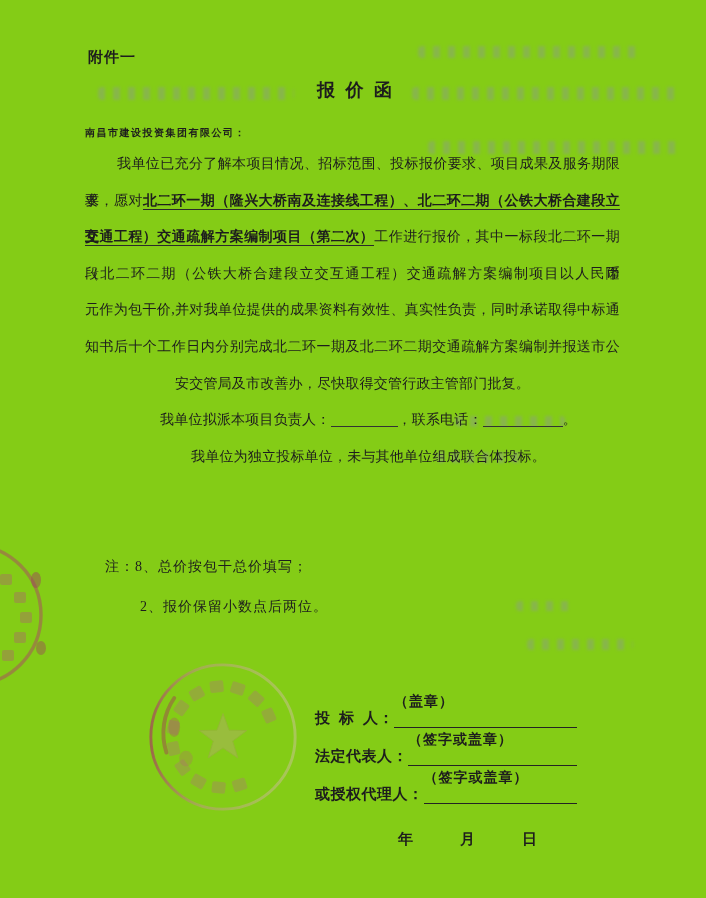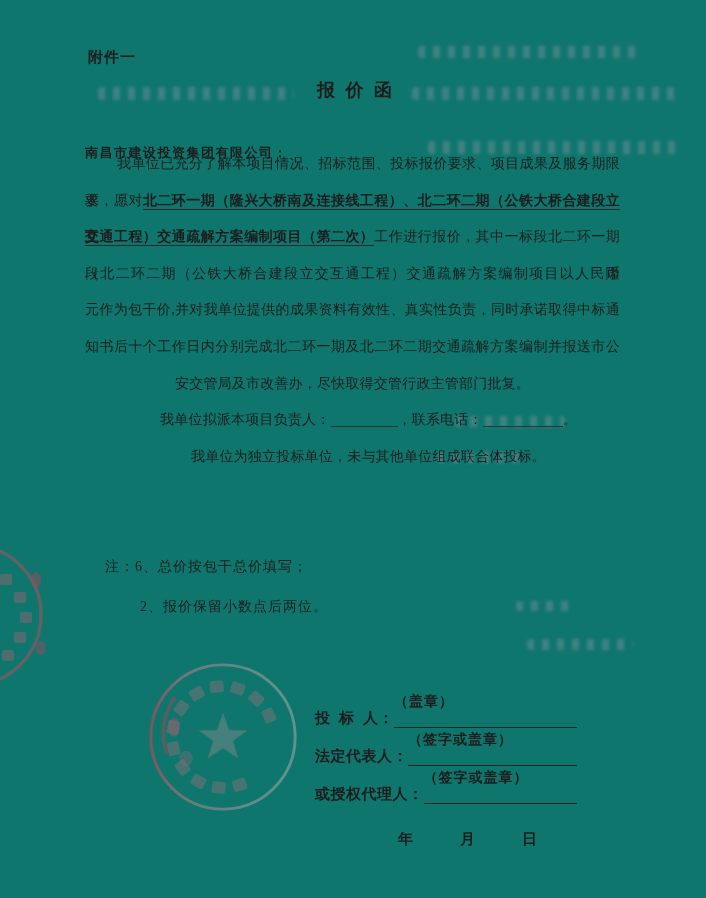--- a/index.html
+++ b/index.html
@@ -1,32 +1,32 @@
 <!DOCTYPE html>
 <html><head>
 <meta charset="utf-8">
 <style>
   html,body { margin:0; padding:0; }
   .page {
     position:relative; width:706px; height:898px;
-    background:#0f766e; overflow:hidden;
+    background:#84cc16; overflow:hidden;
     font-family:"Liberation Serif","DejaVu Serif",serif;
     color:#1d1d1d;
   }
   .attach {
     position:absolute; left:88px; top:48px;
     font-size:15px; font-weight:bold; letter-spacing:1px;
   }
   .title {
     position:absolute; left:0; top:78px; width:680px;
     text-align:center; font-size:18px; font-weight:bold; letter-spacing:3px;margin-left:16px;
   }
   .salutation {
-    position:absolute; left:85px; top:144px;
-    font-size:13px; font-weight:bold; letter-spacing:1.5px;
+    position:absolute; left:85px; top:126px;
+    font-size:10px; font-weight:bold; letter-spacing:1.5px;
   }
   .bodywrap { position:absolute; left:85px; top:146px; width:535px; }
   .bline { height:36.6px; line-height:36.6px; font-size:14px; letter-spacing:0.2px; white-space:nowrap;text-align:center; }
   .bline.just { white-space:normal; text-align:justify; text-align-last:justify; }
   .bline.ind { text-indent:32px; }
   .bu { font-weight:bold; border-bottom:1.5px solid #2a2a2a; padding-bottom:1px; }
   .blank { display:inline-block; border-bottom:1.3px solid #333; height:1em; vertical-align:-3px; }
   .notes { position:absolute; left:105px; top:558px; font-size:14px; letter-spacing:1px; }
   .note2 { margin-top:22px; margin-left:35px; }
   .sig { position:absolute; left:315px; top:706px; width:262px; }
@@ -68,21 +68,21 @@
       <div class="bline just"><span class="bu">互通工程）交通疏解方案编制项目（第二次）</span><span>工作进行报价，其中一标段北二环一期（隆</span></div>
       <div class="bline just"><span>段北二环二期（公铁大桥合建段立交互通工程）交通疏解方案编制项目以人民币</span></div>
       <div class="bline just"><span>元作为包干价,并对我单位提供的成果资料有效性、真实性负责，同时承诺取得中标通</span></div>
       <div class="bline just"><span>知书后十个工作日内分别完成北二环一期及北二环二期交通疏解方案编制并报送市公</span></div>
       <div class="bline"><span>安交管局及市改善办，尽快取得交管行政主管部门批复。</span></div>
       <div class="bline ind"><span>我单位拟派本项目负责人：</span><span class="blank" style="width: 67px;"></span><span>，联系电话：</span><span class="blank" style="width: 80px;"></span><span>。</span></div>
       <div class="bline ind"><span>我单位为独立投标单位，未与其他单位组成联合体投标。</span></div>
     </div>
 
   <div class="notes">
-    <div>注：6、总价按包干总价填写；</div>
+    <div>注：8、总价按包干总价填写；</div>
     <div class="note2">2、报价保留小数点后两位。</div>
   </div>
 
   <div class="stamp" style="left:145px; top:659px; width:156px; height:156px;">
     <svg width="156" height="156" viewBox="0 0 160 160">
       <defs>
         <linearGradient id="ring" x1="0" y1="0" x2="1" y2="0">
           <stop offset="0" stop-color="#a34a58" stop-opacity="0.75"></stop>
           <stop offset="0.35" stop-color="#c88d96" stop-opacity="0.45"></stop>
           <stop offset="1" stop-color="#e3bfc4" stop-opacity="0.38"></stop>

